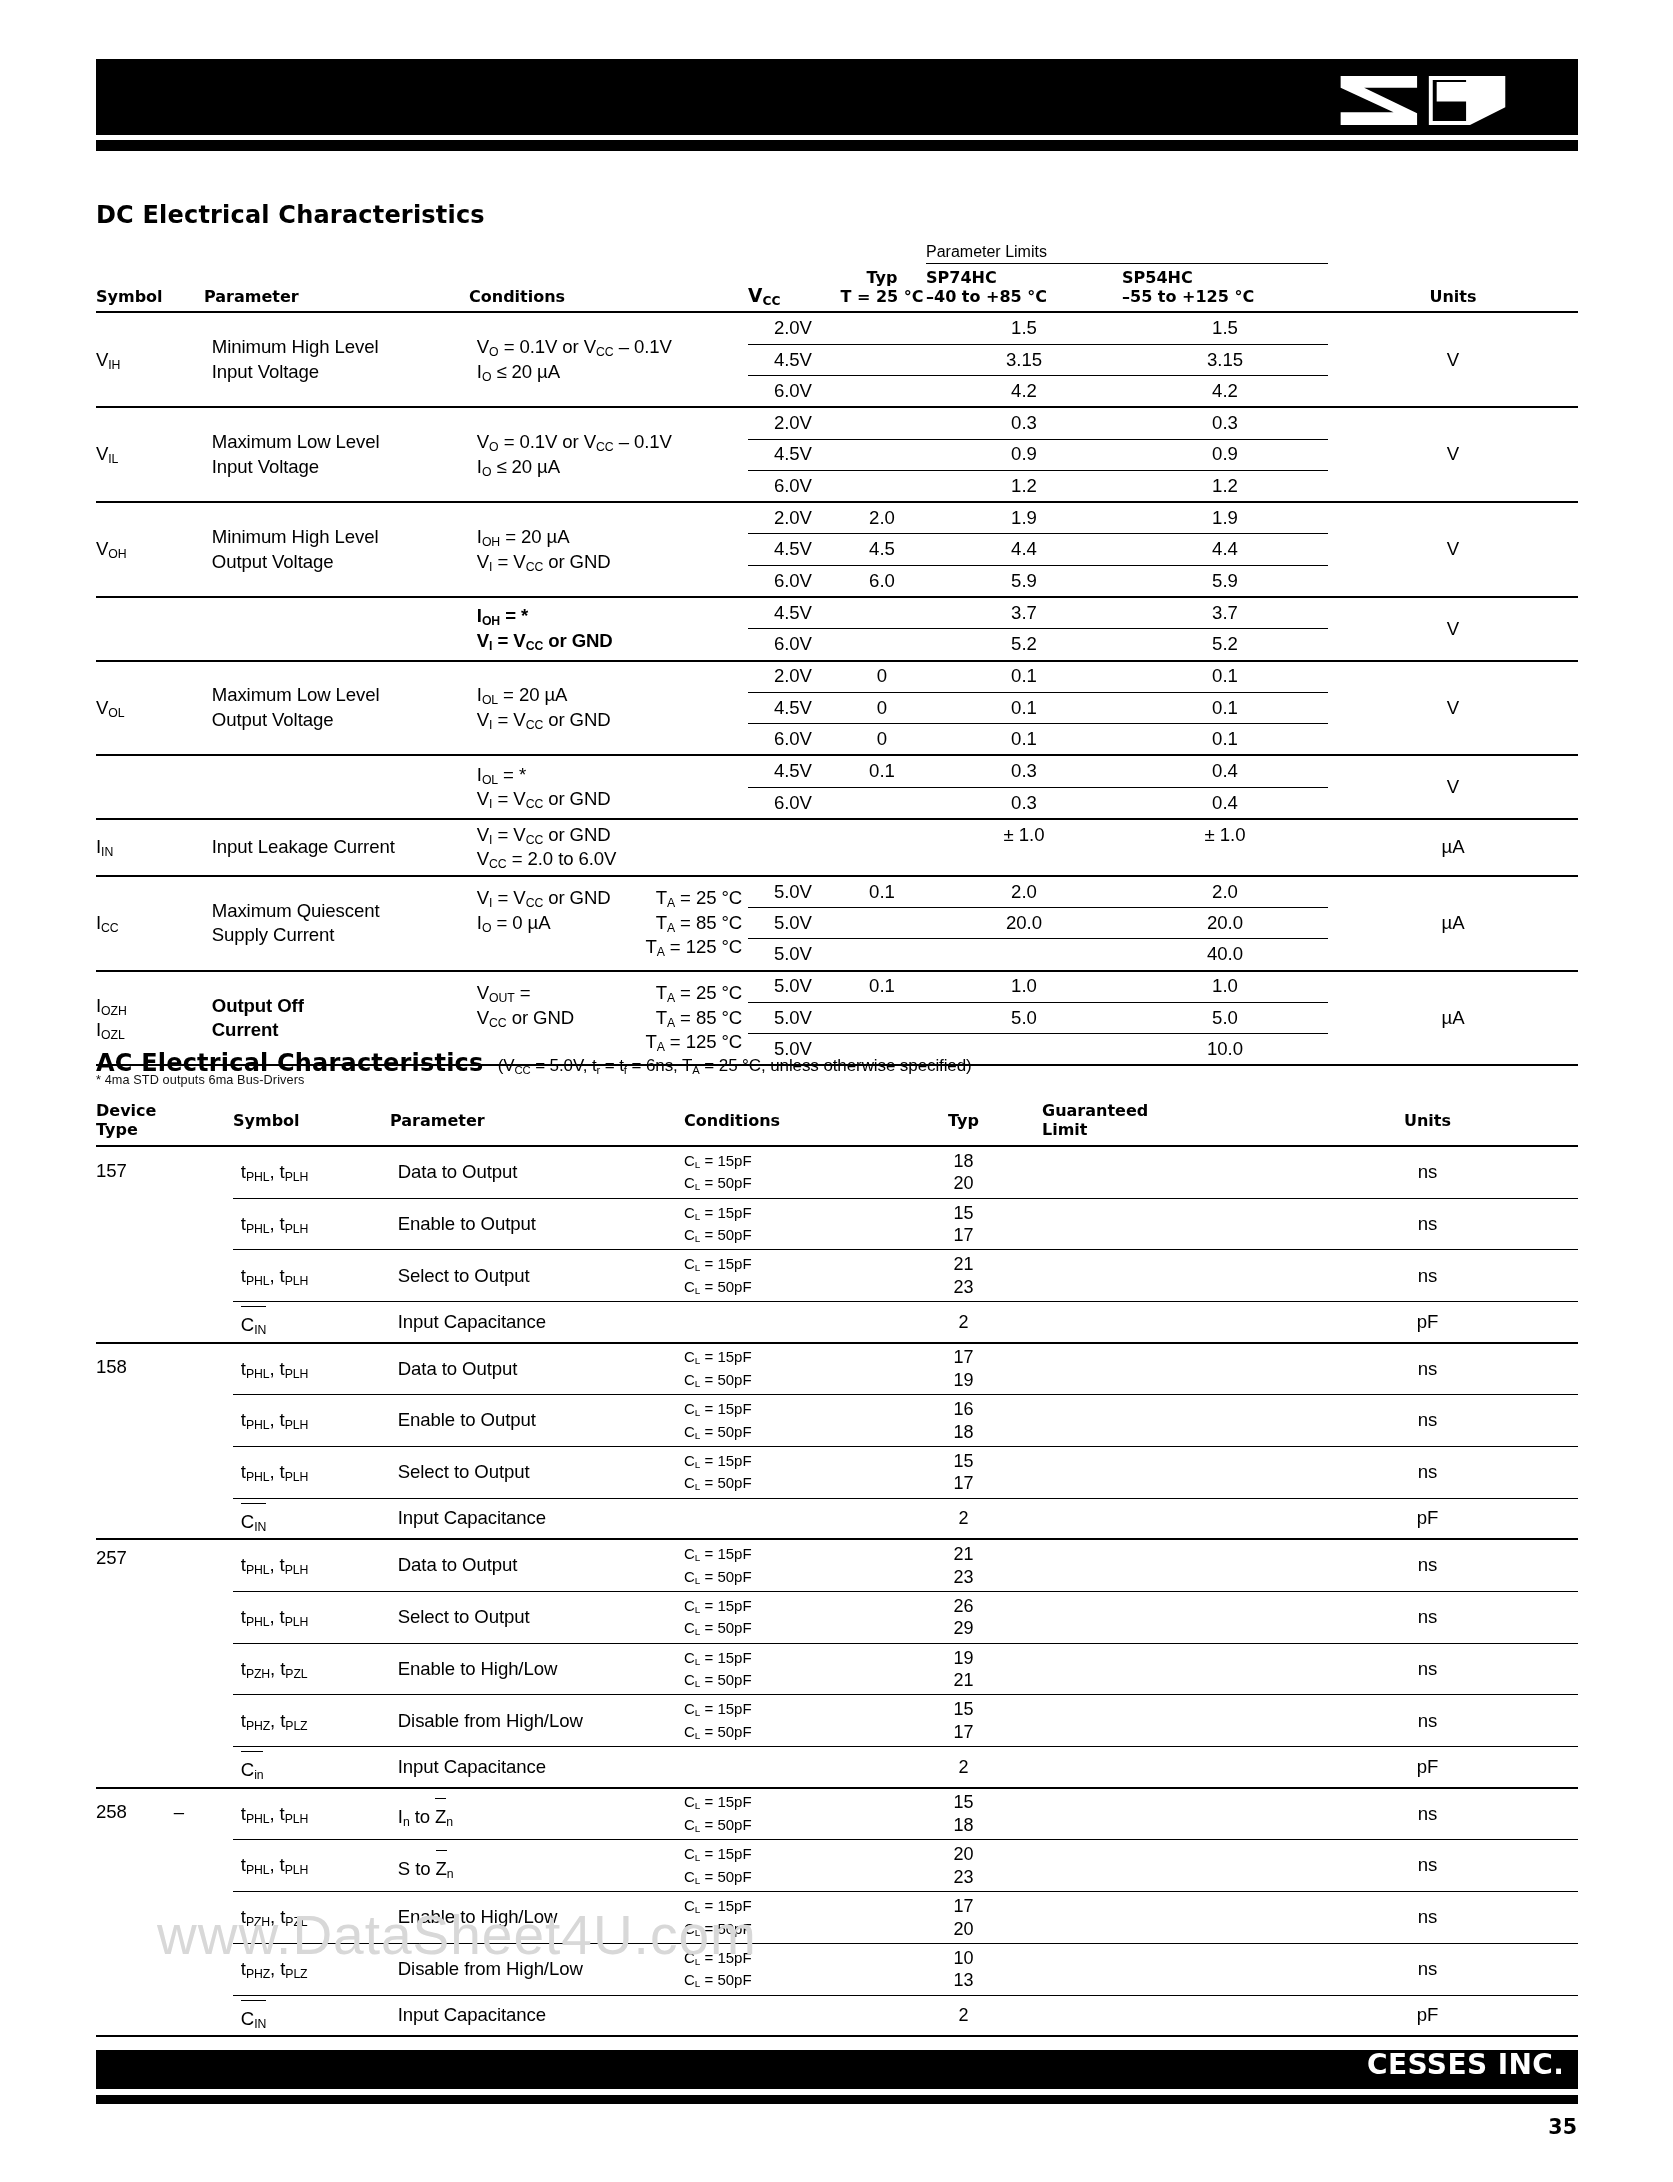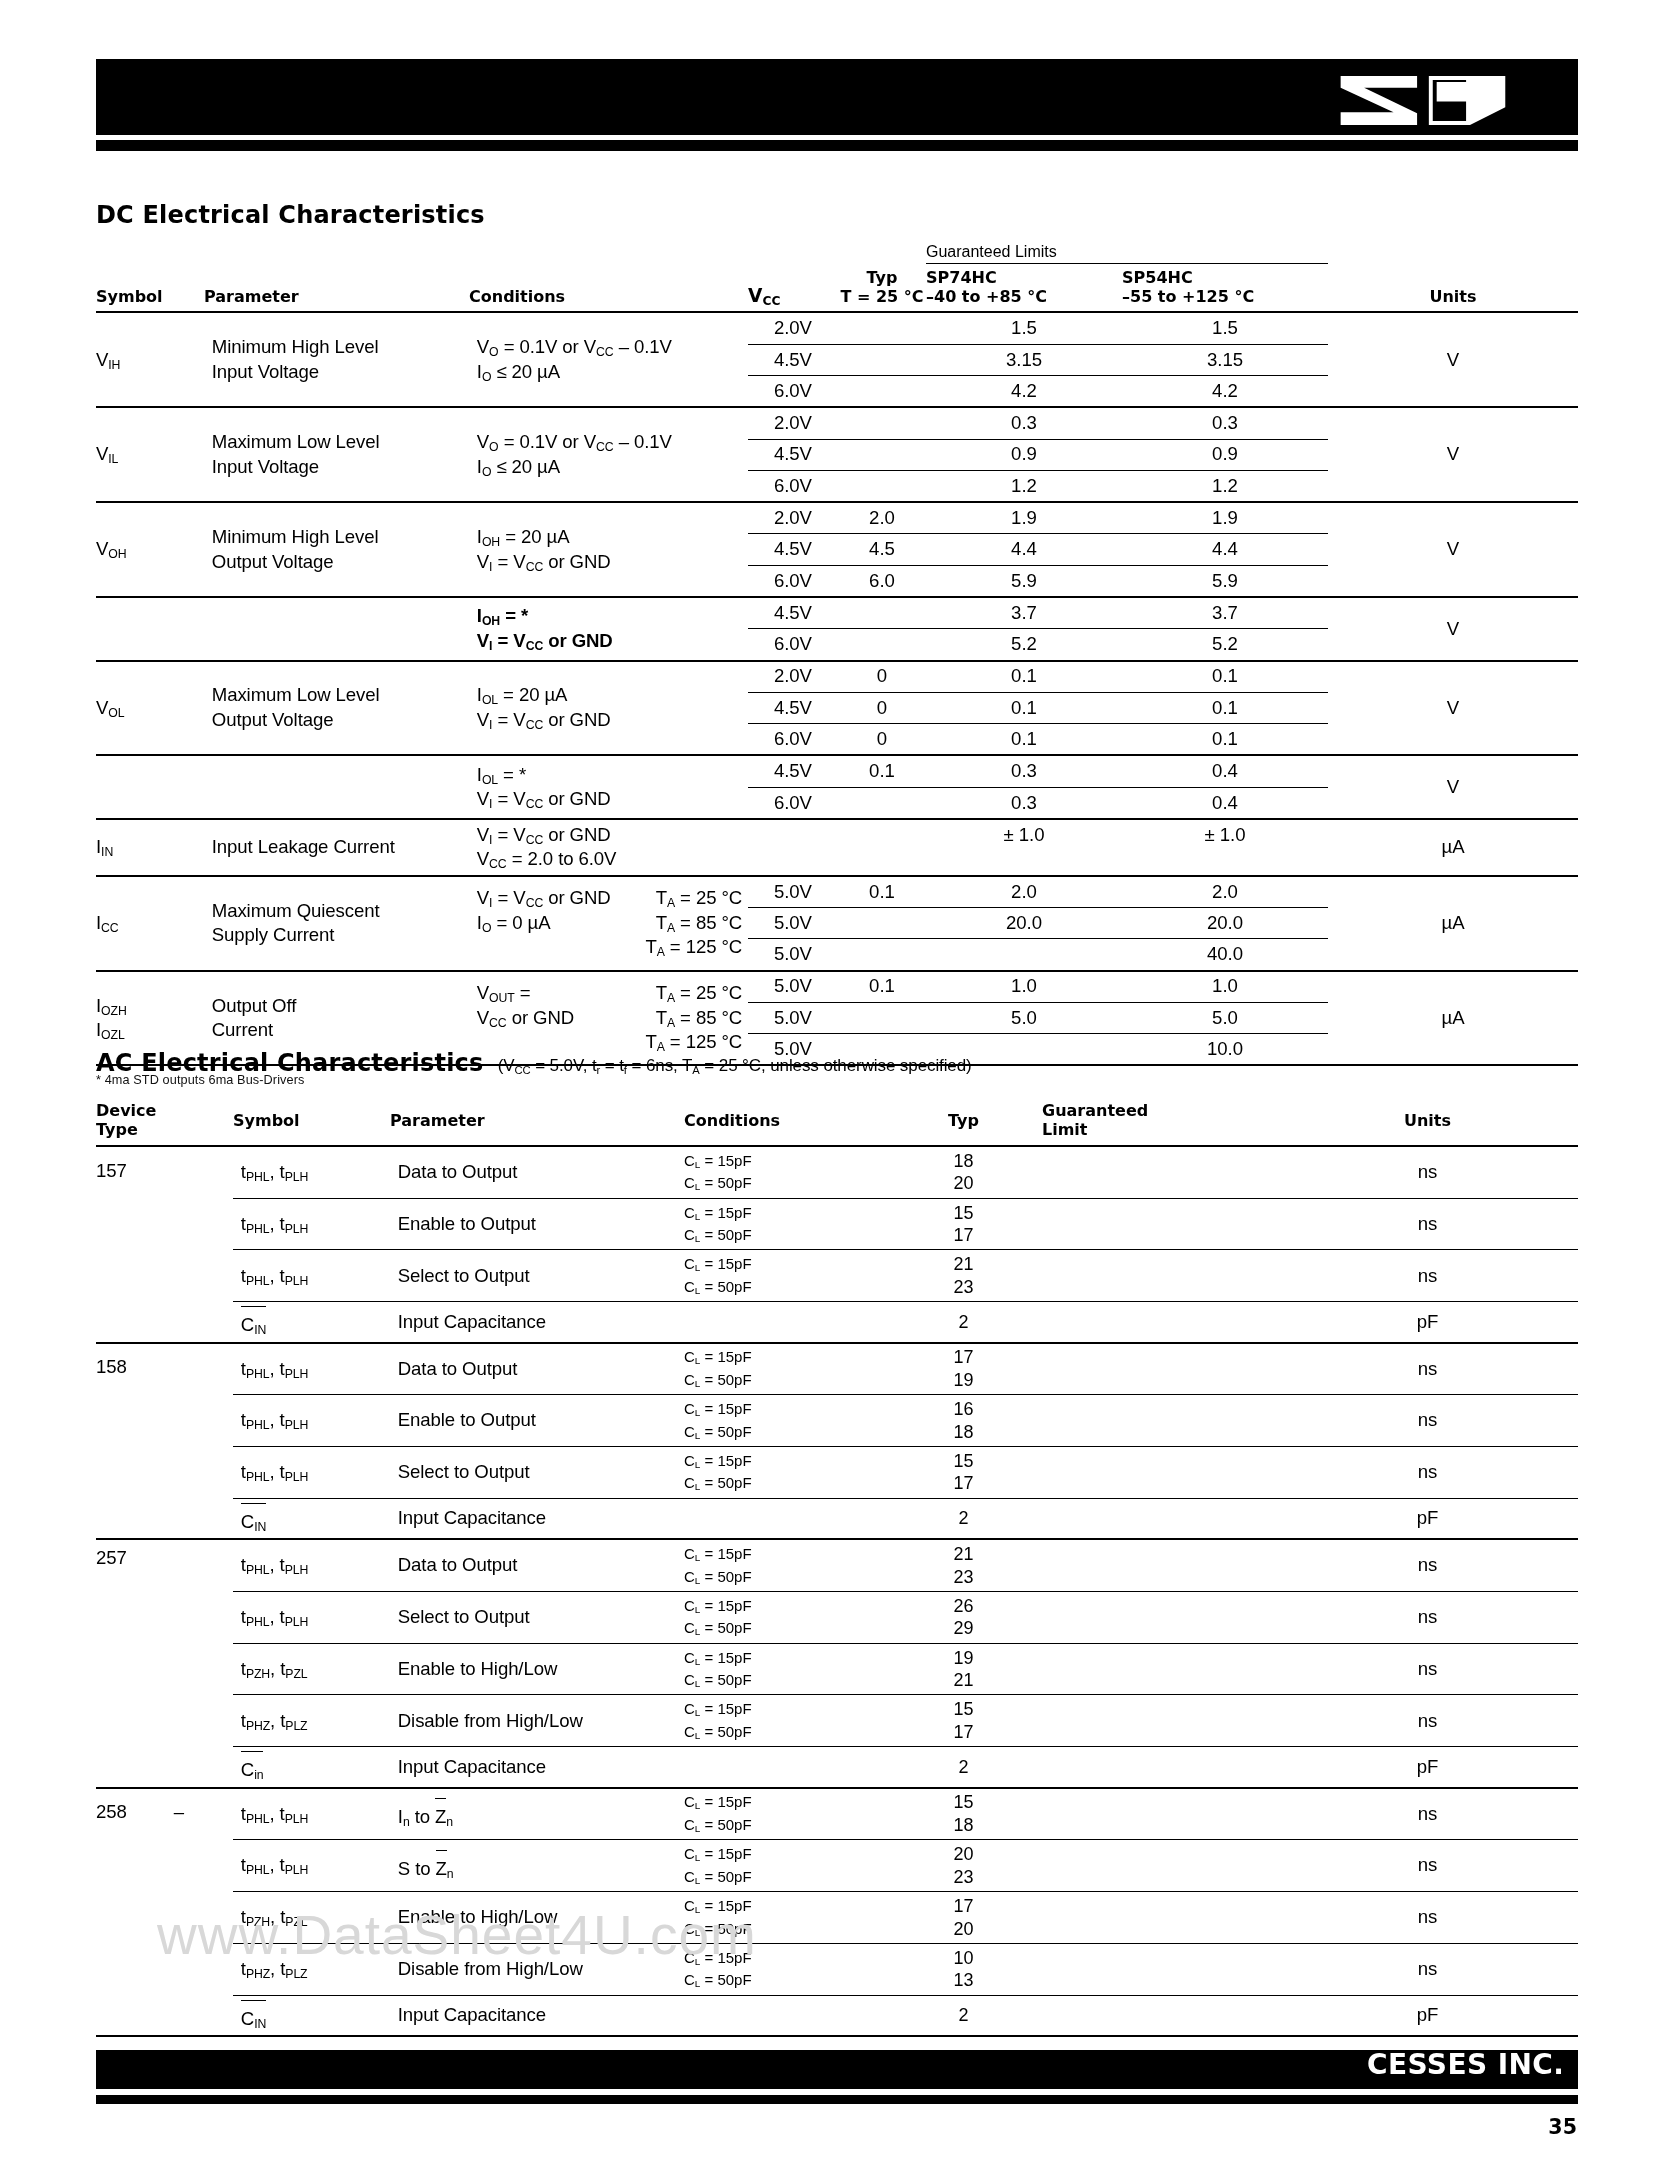--- a/index.html
+++ b/index.html
@@ -130,21 +130,21 @@
           <col class="c-cond">
           <col class="c-vcc">
         <col class="c-typ">
           <col class="c-74">
           <col class="c-54">
           <col class="c-unit">
       </colgroup>
       <tbody>
           <tr>
             <td colspan="5"></td>
-            <td colspan="2" class="hdr" style="padding-bottom:2px;">Guaranteed Limits</td>
+            <td colspan="2" class="hdr" style="padding-bottom:2px;">Parameter Limits</td>
             <td></td>
           </tr>
           <tr>
             <td colspan="5"></td>
             <td colspan="2" style="border-top:1.1px solid #000;height:3.9px;"></td>
             <td></td>
           </tr>
           <tr class="hdr">
             <td style="vertical-align:bottom;">Symbol</td>
             <td style="vertical-align:bottom;">Parameter</td>
@@ -316,21 +316,21 @@
             <td class="txt cell" style="border-top:1.1px solid #000;text-align:center;">5.0V</td>
             <td class="txtc cell" style="border-top:1.1px solid #000;">&nbsp;</td>
             <td class="txtc cell" style="border-top:1.1px solid #000;">&nbsp;</td>
             <td class="txtc cell" style="border-top:1.1px solid #000;">40.0</td>
           </tr>
           <tr>
             <td rowspan="3" class="txt cell" style="border-top:2.4px solid #000;vertical-align:middle;">
               <div>I<sub>OZH</sub></div>
               <div>I<sub>OZL</sub></div>
             </td>
-            <td rowspan="3" class="txt cell padl" style="border-top:2.4px solid #000;vertical-align:middle;">Output Off<br>Current</td>
+            <td rowspan="3" class="txt cell padl" style="border-top:2.4px solid #000;vertical-align:middle;font-weight:bold;">Output Off<br>Current</td>
             <td rowspan="3" class="txt cell padl" style="border-top:2.4px solid #000;vertical-align:middle;">
               <div style="display:flex;">
                 <div style="flex:1;">V<sub>OUT</sub> =<br>V<sub>CC</sub> or GND</div>
                 <div style="width:127px;text-align:right;padding-right:5.9px;">
                   <div>T<sub>A</sub> = 25 °C</div>
                   <div>T<sub>A</sub> = 85 °C</div>
                   <div>T<sub>A</sub> = 125 °C</div>
                 </div>
               </div>
             </td>

